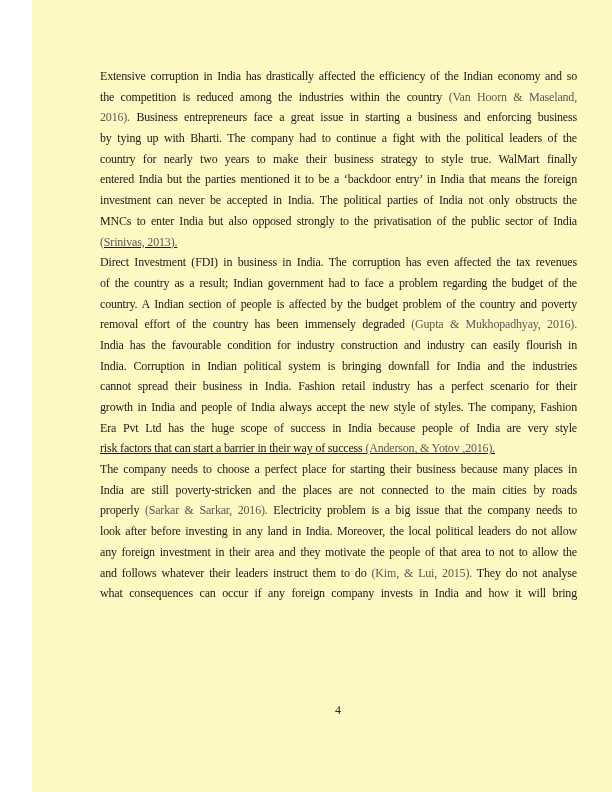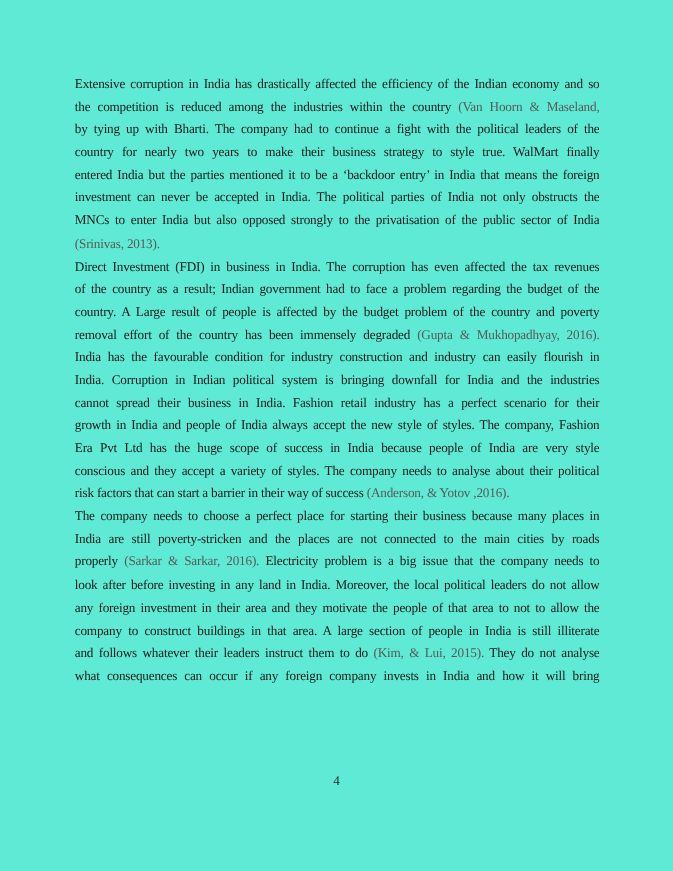--- a/index.html
+++ b/index.html
@@ -10,21 +10,22 @@
   body {
     width: 612px;
     height: 792px;
     position: relative;
     overflow: hidden;
     font-family: "Liberation Serif", serif;
   }
   .page {
     position: absolute;
     inset: 0;
-    background: #5eead4;
+    background: #fef9c3;
+    margin-left: 32px;
   }
   .body-text {
     position: absolute;
     left: 68px;
     top: 66px;
     width: 477px;
   }
   .line {
     font-size: 12px;
     line-height: 20.7px;
@@ -32,20 +33,21 @@
     overflow: hidden;
     color: #1a1a1a;
     letter-spacing: -0.015em;
     text-align: justify;
     text-align-last: justify;
     text-justify: inter-word;
   }
   .line.end {
     text-align: center;
     text-align-last: left;
+    text-decoration: underline;
   }
   .cite {
     color: #595959;
   }
   .page-number {
     position: absolute;
     top: 700px;
     left: 0;
     width: 612px;
     text-align: center;
@@ -55,45 +57,44 @@
   }
 </style>
 </head>
 <body>
 
 <div class="page">
   <div class="body-text">
       <div>
         <div class="line"><span class="run">Extensive corruption in India has drastically affected the efficiency of the Indian economy and so</span></div>
         <div class="line"><span class="run">the competition is reduced among the industries within the country </span><span class="cite">(Van Hoorn &amp; Maseland,</span></div>
+        <div class="line"><span class="cite">2016).</span><span class="run"> Business entrepreneurs face a great issue in starting a business and enforcing business</span></div>
         <div class="line"><span class="run">by tying up with Bharti. The company had to continue a fight with the political leaders of the</span></div>
         <div class="line"><span class="run">country for nearly two years to make their business strategy to style true. WalMart finally</span></div>
         <div class="line"><span class="run">entered India but the parties mentioned it to be a ‘backdoor entry’ in India that means the foreign</span></div>
         <div class="line"><span class="run">investment can never be accepted in India. The political parties of India not only obstructs the</span></div>
         <div class="line"><span class="run">MNCs to enter India but also opposed strongly to the privatisation of the public sector of India</span></div>
         <div class="line end"><span class="cite">(Srinivas, 2013).</span></div>
       </div>
       <div>
         <div class="line"><span class="run">Direct Investment (FDI) in business in India.  The corruption has even affected the tax revenues</span></div>
         <div class="line"><span class="run">of the country as a result; Indian government had to face a problem regarding the budget of the</span></div>
-        <div class="line"><span class="run">country. A Large result of people is affected by the budget problem of the country and poverty</span></div>
+        <div class="line"><span class="run">country. A Indian section of people is affected by the budget problem of the country and poverty</span></div>
         <div class="line"><span class="run">removal effort of the country has been immensely degraded </span><span class="cite">(Gupta &amp; Mukhopadhyay, 2016).</span></div>
         <div class="line"><span class="run">India has the favourable condition for industry construction and industry can easily flourish in</span></div>
         <div class="line"><span class="run">India. Corruption in Indian political system is bringing downfall for India and the industries</span></div>
         <div class="line"><span class="run">cannot spread their business in India. Fashion retail industry has a perfect scenario for their</span></div>
         <div class="line"><span class="run">growth in India and people of India always accept the new style of styles. The company, Fashion</span></div>
         <div class="line"><span class="run">Era Pvt Ltd has the huge scope of success in India because people of India are very style</span></div>
-        <div class="line"><span class="run">conscious and they accept a variety of styles. The company needs to analyse about their political</span></div>
         <div class="line end"><span class="run">risk factors that can start a barrier in their way of success </span><span class="cite">(Anderson, &amp; Yotov ,2016).</span></div>
       </div>
       <div>
         <div class="line"><span class="run">The company needs to choose a perfect place for starting their business because many places in</span></div>
         <div class="line"><span class="run">India are still poverty-stricken and the places are not connected to the main cities by roads</span></div>
         <div class="line"><span class="run">properly </span><span class="cite">(Sarkar &amp; Sarkar, 2016).</span><span class="run"> Electricity problem is a big issue that the company needs to</span></div>
         <div class="line"><span class="run">look after before investing in any land in India. Moreover, the local political leaders do not allow</span></div>
         <div class="line"><span class="run">any foreign investment in their area and they motivate the people of that area to not to allow the</span></div>
-        <div class="line"><span class="run">company to construct buildings in that area. A large section of people in India is still illiterate</span></div>
         <div class="line"><span class="run">and follows whatever their leaders instruct them to do </span><span class="cite">(Kim, &amp; Lui, 2015).</span><span class="run"> They do not analyse</span></div>
         <div class="line"><span class="run">what consequences can occur if any foreign company invests in India and how it will bring</span></div>
       </div>
     </div>
   <div class="page-number">4</div>
 </div>
 
 </body></html>

